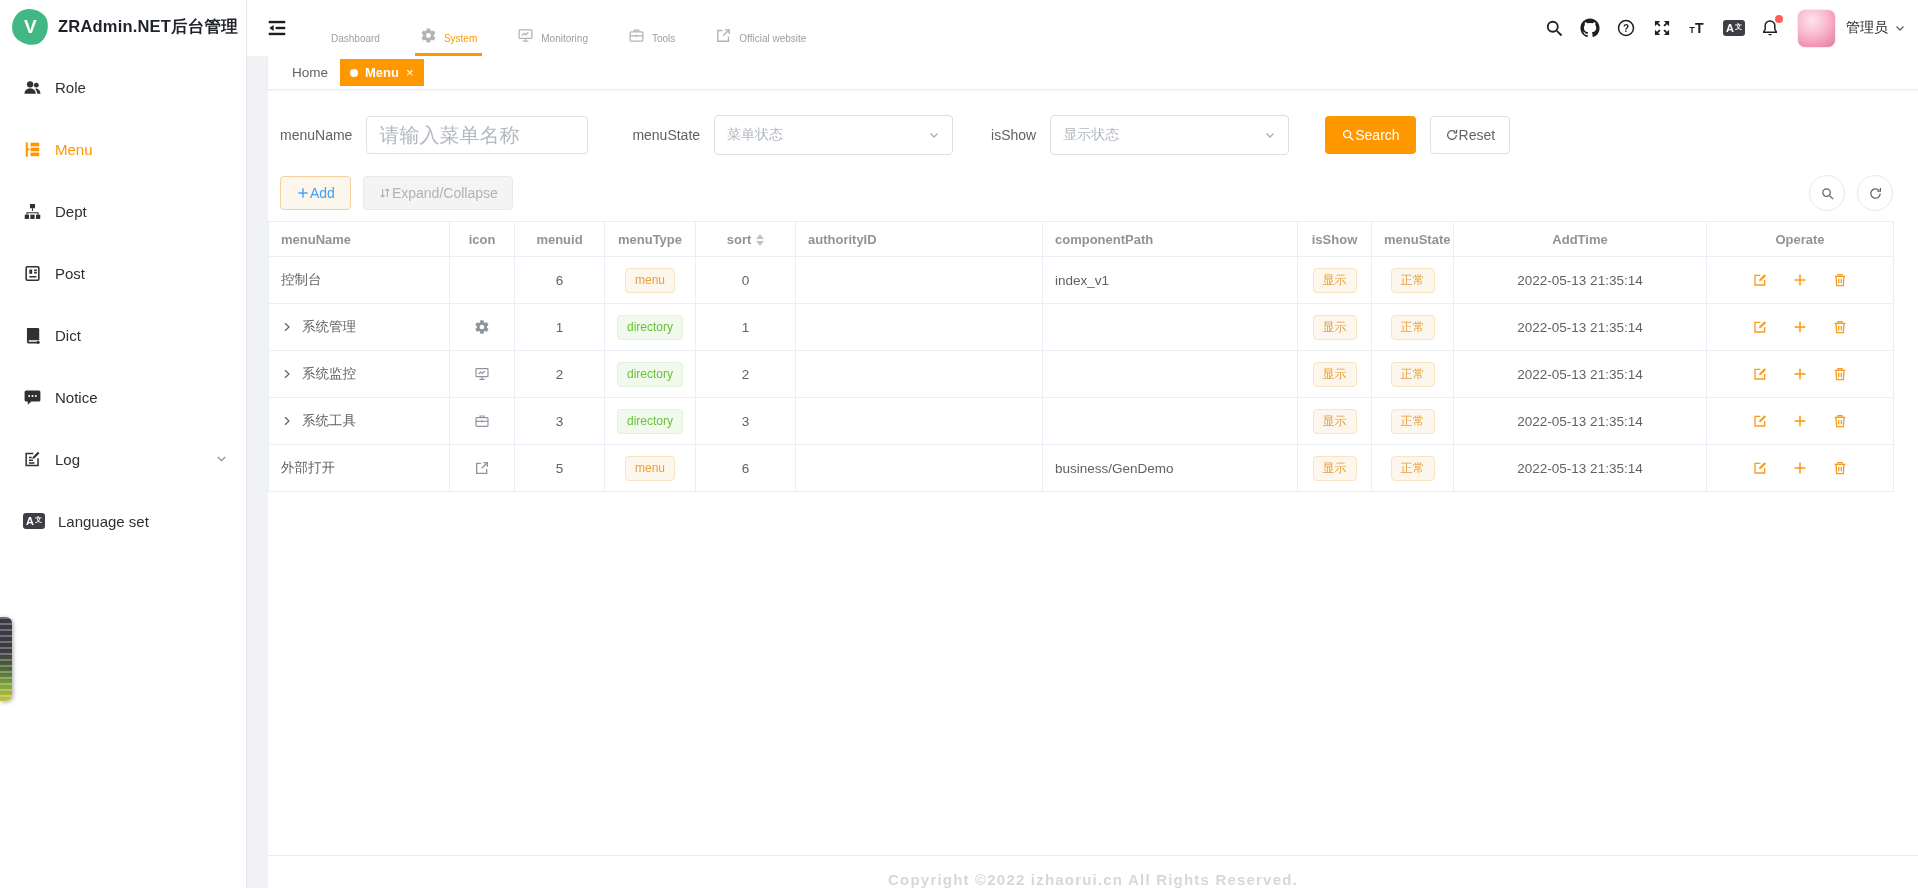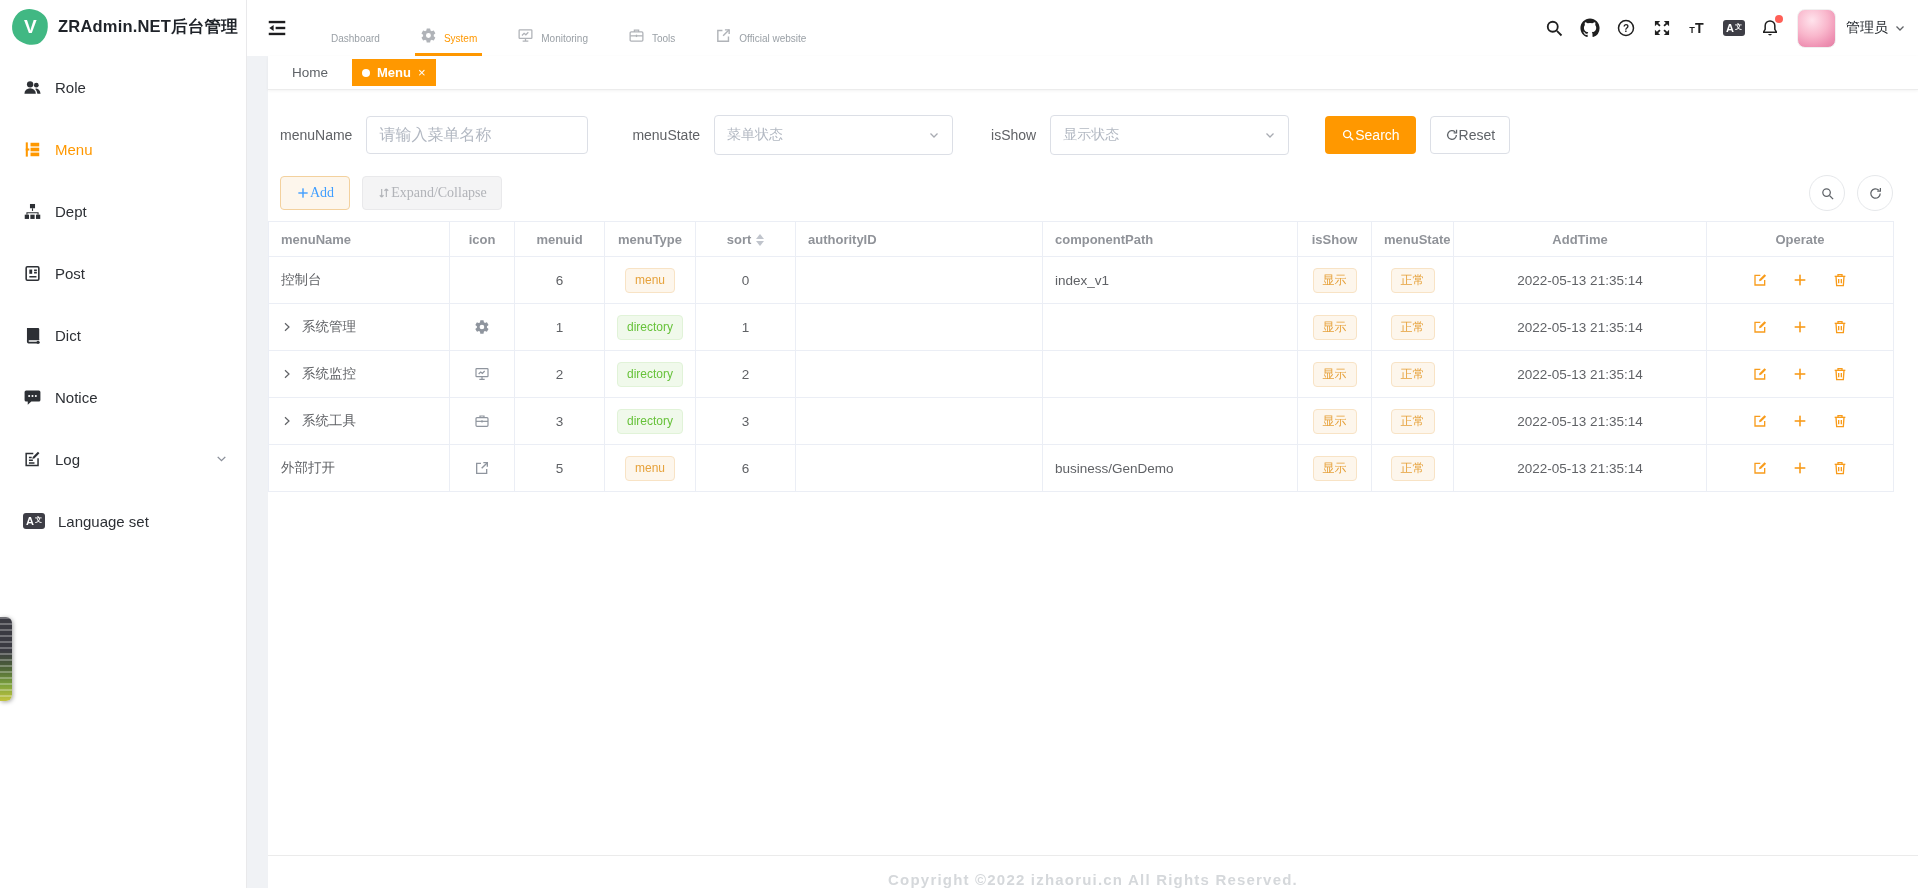--- a/index.html
+++ b/index.html
@@ -53,47 +53,47 @@
       background:radial-gradient(circle at 38% 28%,#ffe3ec 0%,#f9b7cc 45%,#ef93b4 75%,#e27fa4 100%);
       border:1px solid #f0f0f0;}
   .user-wrap{display:flex;align-items:center;gap:6px;cursor:pointer;padding-left:4px;}
   .user-name{font-size:14px;color:#24292e;}
   .user-wrap svg{width:12px;height:12px;color:#606266;}
 
   .body-row{flex:1;display:flex;min-height:0;}
   .gutter{width:21px;flex:none;background:#f0f2f5;}
   .page{flex:1;display:flex;flex-direction:column;min-width:0;background:#fff;}
 
-  .tabbar{height:33px;flex:none;display:flex;align-items:center;gap:12px;padding-left:12px;
+  .tabbar{height:33px;flex:none;display:flex;align-items:center;gap:0;padding-left:12px;
       background:#fff;border-bottom:1px solid #ececec;box-shadow:0 1px 3px rgba(0,0,0,.05);position:relative;z-index:2;}
   .tab-home{font-size:13.5px;color:#5f6368;padding:0 12px;cursor:pointer;}
   .tab-active{display:flex;align-items:center;gap:7px;background:#ff9800;color:#fff;
       font-size:13px;font-weight:bold;height:27px;padding:0 10px;cursor:pointer;}
   .tab-dot{width:8px;height:8px;background:#fff;border-radius:50%;}
   .tab-close{font-weight:normal;font-size:13px;cursor:pointer;}
 
   .content{flex:1;padding:25px 25px 0 0;min-height:0;}
 
   .filter-row{display:flex;align-items:center;margin:0 0 20px 12px;}
   .f-label{font-size:14px;color:#606266;margin-right:14px;white-space:nowrap;}
   .f-input{width:196px;height:36px;border:1px solid #dcdfe6;border-radius:4px;padding:0 12px;
-      font-size:16px;color:#606266;outline:none;font-family:inherit;}
+      font-size:20px;color:#606266;outline:none;font-family:inherit;}
   .f-input::placeholder{color:#b2b8c2;}
   .f-select{width:213px;height:38px;border:1px solid #dcdfe6;border-radius:4px;background:#fff;
       display:flex;align-items:center;justify-content:space-between;padding:0 12px;cursor:pointer;}
   .f-select .ph{font-size:14px;color:#b2b8c2;}
   .f-select svg{width:12px;height:12px;color:#a8abb2;}
   .ml38{margin-left:38px;} .ml44{margin-left:44px;} .ml36{margin-left:36px;} .ml14{margin-left:14px;}
   .btn{display:inline-flex;align-items:center;border-radius:4px;font-size:14px;cursor:pointer;
       font-family:inherit;white-space:nowrap;}
   .btn svg{width:14px;height:14px;}
   .btn-search{background:#ff9800;color:#fff;border:none;height:38px;padding:0 16px;}
   .btn-reset{background:#fff;color:#5f6368;border:1px solid #dcdfe6;height:38px;padding:0 14px;}
 
-  .toolbar-row{display:flex;align-items:center;margin:0 0 10px 12px;font-family:Liberation Serif, serif;}
+  .toolbar-row{display:flex;align-items:center;margin:0 0 10px 12px;}
   .btn-add{height:34px;padding:0 15px;background:#fdf6ec;border:1px solid #f3d19e;color:#409eff;}
   .btn-expand{height:34px;padding:0 14px;background:#f4f4f5;border:1px solid #e9e9eb;color:#b1b3b8;margin-left:12px;}
   .toolbar-right{margin-left:auto;display:flex;gap:12px;}
   .circ-btn{width:34px;height:34px;border-radius:50%;border:1px solid #e6e8eb;background:#fff;
       display:flex;align-items:center;justify-content:center;color:#5f6368;cursor:pointer;}
   .circ-btn svg{width:15px;height:15px;}
 
   table{border-collapse:collapse;table-layout:fixed;width:1625px;font-size:13.5px;background:#fff;}
   th,td{border:1px solid #ebeef5;padding:0 12px;overflow:hidden;white-space:nowrap;}
   th{height:34px;color:#909399;font-weight:bold;font-size:13px;text-align:left;}

